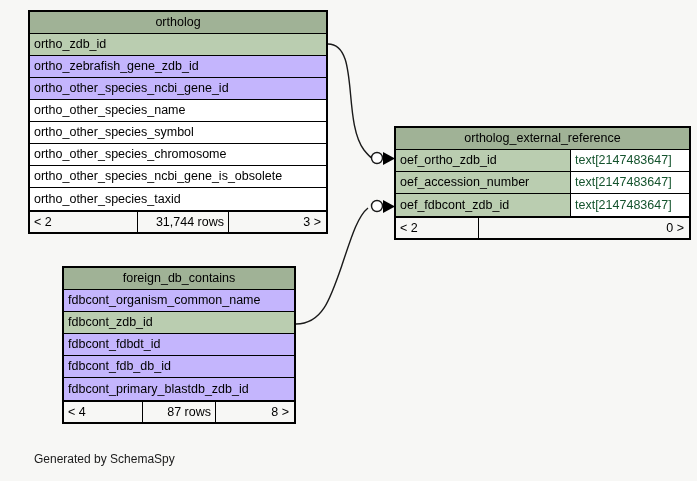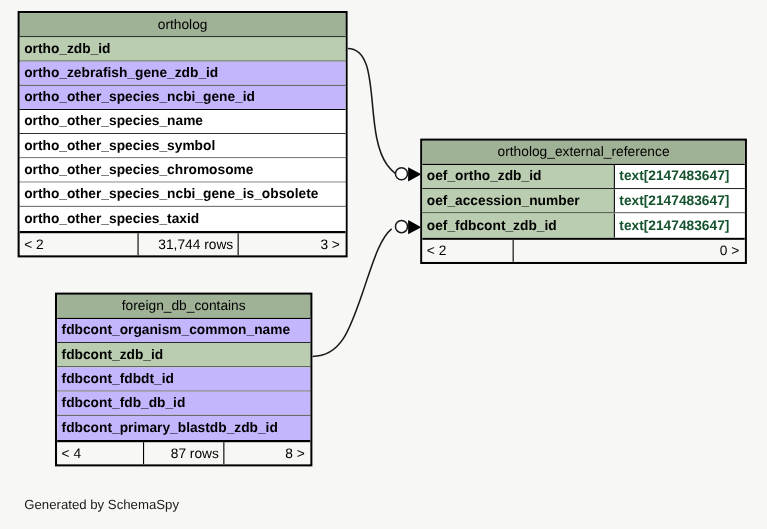--- a/index.html
+++ b/index.html
@@ -9,21 +9,21 @@
   body {
     width: 697px;
     height: 481px;
     background: #f7f7f5;
     font-family: "Liberation Sans", sans-serif;
     overflow: hidden;
     position: relative;
   }
   #canvas {
     position: absolute;
-    left: 0; top: 0;
+    left: 12px; top: 0;
     width: 669px;
     height: 481px;
   }
   
   #edges {
     position: absolute;
     left: 0; top: 0;
     width: 697px;
     height: 481px;
     pointer-events: none;
@@ -52,21 +52,20 @@
   }
   .ent-rows {
     display: block;
   }
   .frow {
     box-sizing: border-box;
     display: flex;
     height: 22px;
     border-bottom: 1px solid #000000;
     align-items: stretch;
-    font-weight: bold;
   }
   .frow:last-child { border-bottom: none; }
   .fname {
     box-sizing: border-box;
     flex: 1 1 auto;
     display: flex;
     align-items: center;
     padding-left: 4px;
     white-space: nowrap;
     overflow: hidden;

